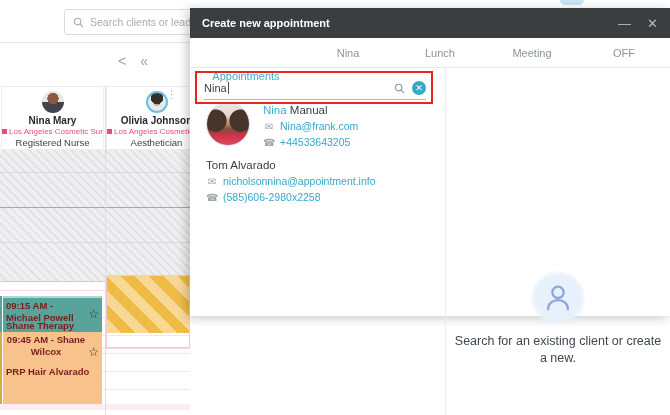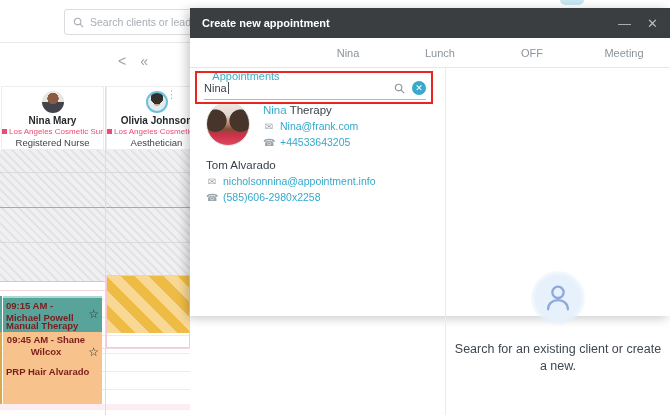--- a/index.html
+++ b/index.html
@@ -72,21 +72,21 @@
       radial-gradient(circle at 20% 42%, #47342b 0 26%, transparent 28%),
       radial-gradient(circle at 80% 42%, #47342b 0 26%, transparent 28%),
       linear-gradient(180deg,#efe9e3 0%, #e2d6cd 30%, #b9846a 50%, #7e4f39 62%, #cf3048 76%, #d84b5f 100%); }
   .avatar-initials { background:#1d2b49; color:#fff; font-size:12px; font-weight:bold; display:flex; align-items:center; justify-content:center; }
   .r-name { font-size:11.5px; color:#373f47; margin-top:2px; }
   .r-name .hl { color:#3aaec9; }
   .r-line { display:flex; align-items:center; gap:5px; margin-top:4px; }
   .r-ic { font-size:10px; color:#9aa4ab; width:12px; text-align:center; }
   .r-link { font-size:10.5px; color:#35a8cc; }
   .glow { width:54px; height:54px; border-radius:50%; background:radial-gradient(circle,#e7f1fb 0 58%, rgba(231,241,251,0) 78%); display:flex; align-items:center; justify-content:center; }
-  .empty-text { width:216px; margin-top:16px; font-size:12.5px; color:#3f4750; text-align:center; line-height:17px; }
+  .empty-text { width:216px; margin-top:8px; font-size:12.5px; color:#3f4750; text-align:center; line-height:17px; }
 </style>
 </head>
 <body>
 
 <div id="screen">
 
   <div class="topbar"></div>
   <div class="search-box">
     <svg class="mag" viewBox="0 0 12 12">
         <circle cx="5" cy="5" r="3.6" fill="none" stroke="#a6adb3" stroke-width="1.2"></circle>
@@ -122,21 +122,21 @@
   <div class="pinkline" style="top:290px;"></div>
   <div class="pinkline" style="top:348px;"></div>
   <div class="pinkband"></div>
   <div class="col-div"></div>
   <div class="sliver" style="top:296px;height:36px;background:#58a49b;"></div>
   <div class="sliver" style="top:332px;height:72px;background:#d9a94a;"></div>
 
   <div class="blk" id="blk-teal">
     <span class="title">09:15 AM - Michael Powell</span>
     <span class="star" style="top:11px;">☆</span>
-    <span class="svc">Manual Therapy</span>
+    <span class="svc">Shane Therapy</span>
   </div>
   <div class="blk" id="blk-orange">
     <span class="title">09:45 AM - Shane Wilcox</span>
     <span class="star" style="top:15px;">☆</span>
     <span class="svc">PRP Hair Alvarado</span>
   </div>
   <div class="blk" id="blk-meeting">
     <div class="mbody"></div>
   </div>
 
@@ -145,41 +145,41 @@
   <div id="modal">
     <div class="m-header">
       <span class="m-title">Create new appointment</span>
       <span class="win-btn">—</span>
       <span class="win-btn">✕</span>
     </div>
     <div class="m-tabs">
       <div class="m-tab active">Appointments</div>
       <div class="m-tab">Nina</div>
       <div class="m-tab">Lunch</div>
+      <div class="m-tab">Meeting</div>
       <div class="m-tab">OFF</div>
-      <div class="m-tab">Meeting</div>
     </div>
     <div class="m-body">
       <div class="m-left">
         <div class="annotation"></div>
         <div class="client-search">
           <span class="cs-value">Nina</span>
           <span class="caret"></span>
           <span class="cs-spacer"></span>
           <svg class="mag" viewBox="0 0 12 12">
               <circle cx="5" cy="5" r="3.6" fill="none" stroke="#8d959b" stroke-width="1.2"></circle>
               <line x1="7.8" y1="7.8" x2="11" y2="11" stroke="#8d959b" stroke-width="1.2"></line>
             </svg>
           <span class="clear-btn">✕</span>
         </div>
 
         <div class="result-row" style="top:34px;">
           <div class="avatar-lg avatar-photo"></div>
           <div>
-            <div class="r-name"><span class="hl">Nina</span><span> Therapy</span></div>
+            <div class="r-name"><span class="hl">Nina</span><span> Manual</span></div>
             <div class="r-line">
               <span class="r-ic">✉</span>
               <span class="r-link">Nina@frank.com</span>
             </div>
             <div class="r-line">
               <span class="r-ic">☎</span>
               <span class="r-link">+44533643205</span>
             </div>
           </div>
         </div>

